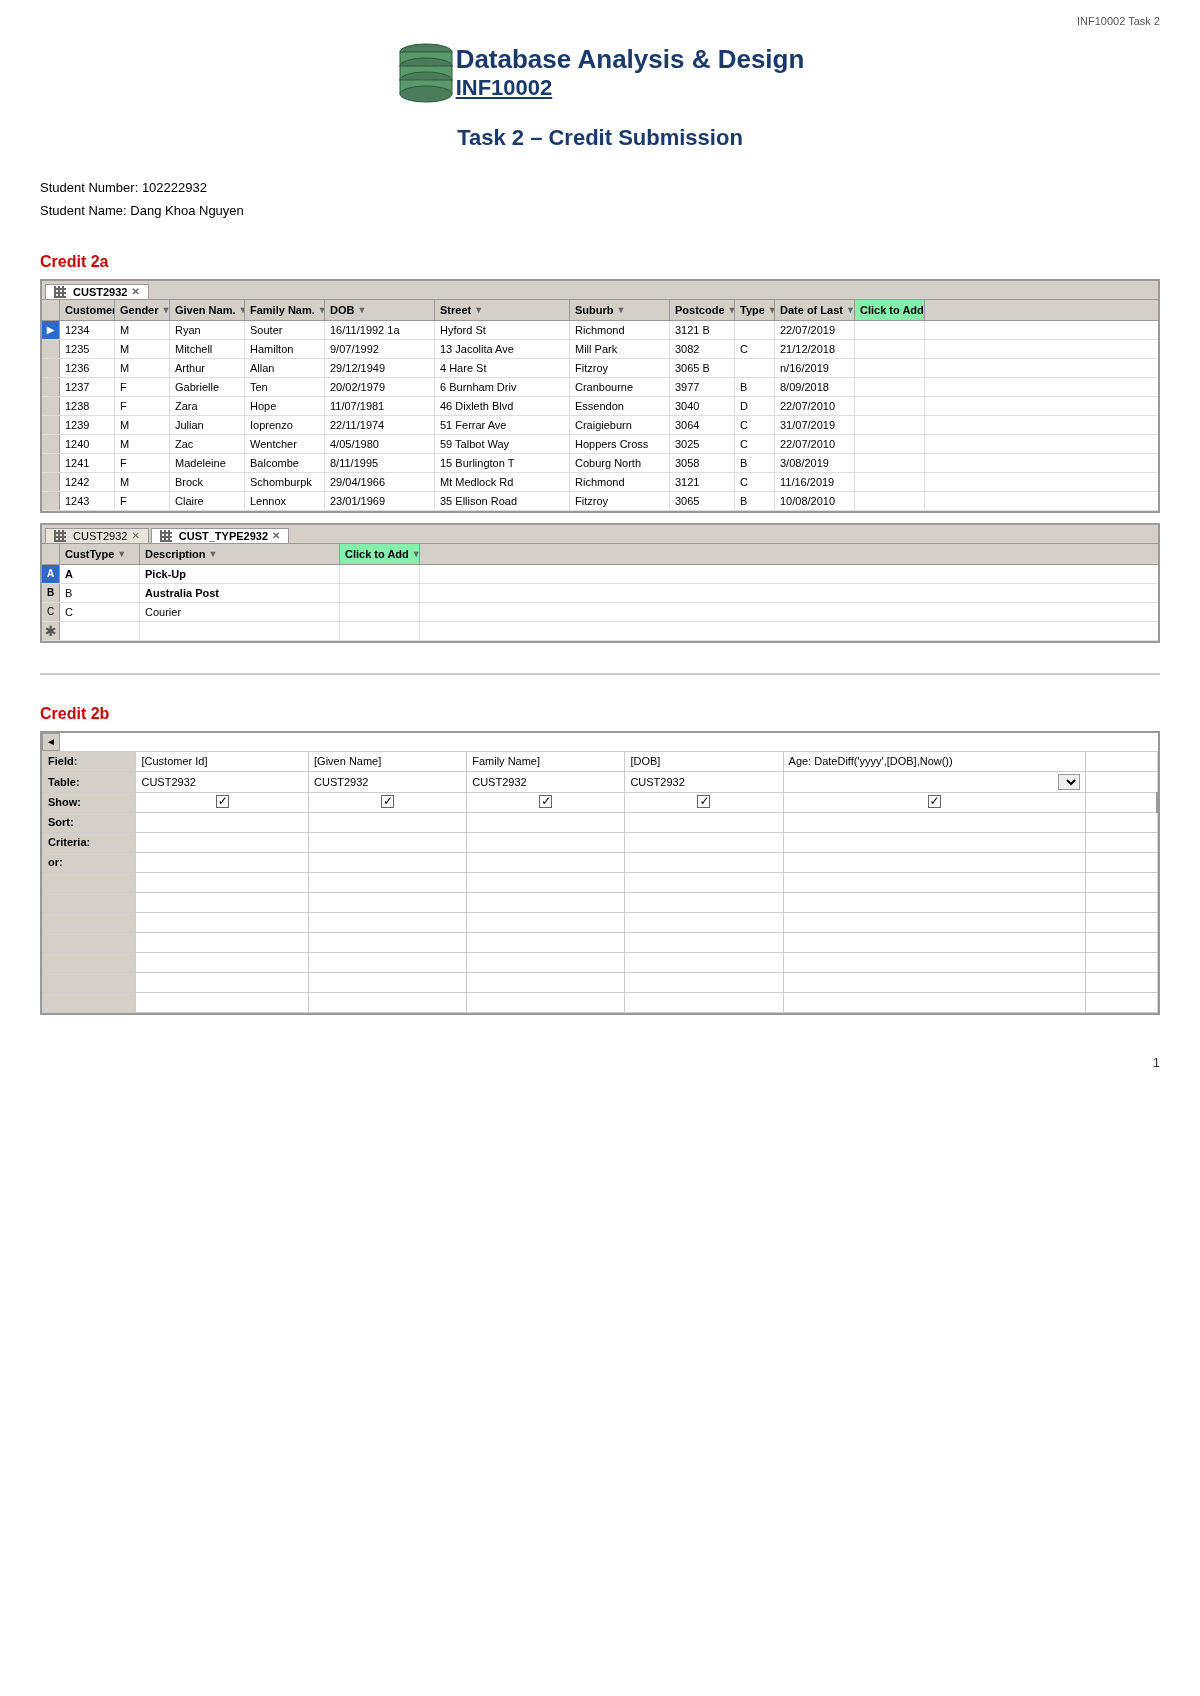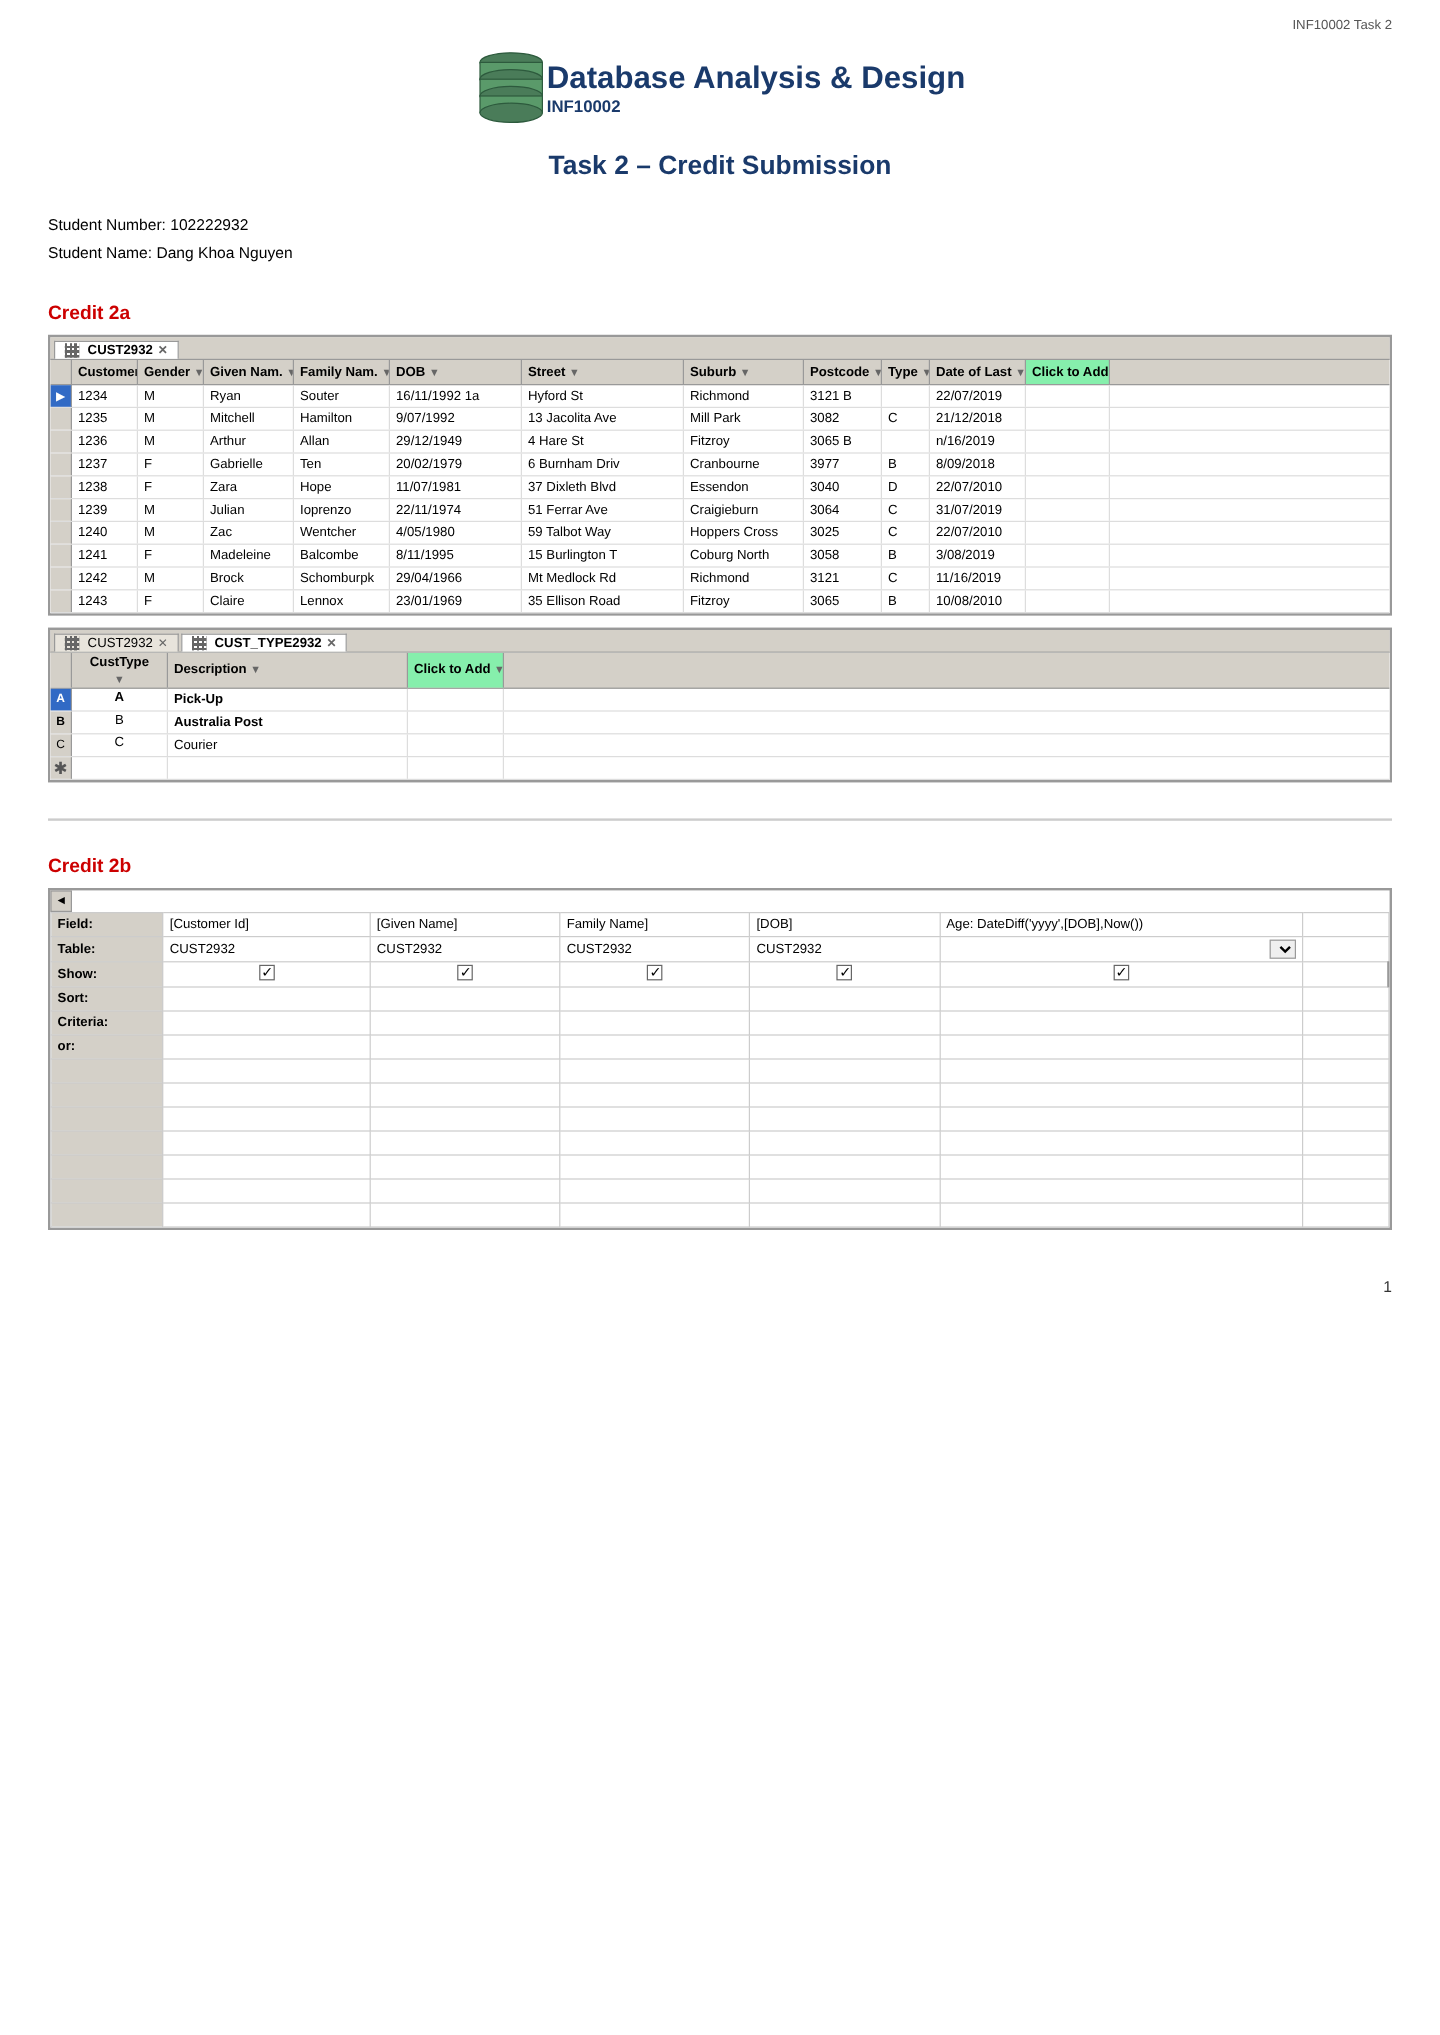--- a/index.html
+++ b/index.html
@@ -20,22 +20,23 @@
       padding-top: 20px;
     }
 
     .header-text h1 {
       font-size: 26px;
       font-weight: bold;
       color: #1a3a6b;
     }
 
     .header-text h2 {
-      font-size: 14px;
+      font-size: 22px;
       color: #1a3a6b;
+      text-decoration: underline;
     }
 
     .page-label {
       position: absolute;
       top: 15px;
       right: 40px;
       font-size: 11px;
       color: #555;
     }
 
@@ -166,21 +167,21 @@
     .col-family { width: 80px; min-width: 80px; text-align: right; }
     .col-dob { width: 110px; min-width: 110px; }
     .col-street { width: 135px; min-width: 135px; }
     .col-suburb { width: 100px; min-width: 100px; }
     .col-postcode { width: 65px; min-width: 65px; }
     .col-type { width: 40px; min-width: 40px; }
     .col-lastdate { width: 80px; min-width: 80px; }
     .col-clickadd { width: 70px; min-width: 70px; }
 
     
-    .col-ct-type { width: 80px; min-width: 80px; flex-direction: column; }
+    .col-ct-type { width: 80px; min-width: 80px; }
     .col-ct-desc { width: 200px; min-width: 200px; }
     .col-ct-clickadd { width: 80px; min-width: 80px; }
 
     .table-container {
       overflow-x: auto;
     }
 
     .tabs-bar {
       display: flex;
       background: #d4d0c8;
@@ -458,21 +459,21 @@
         <div class="grid-cell col-lastdate">8/09/2018</div>
         <div class="grid-cell col-clickadd"></div>
       </div>
       <div class="grid-row">
         <div class="row-indicator"></div>
         <div class="grid-cell col-id">1238</div>
         <div class="grid-cell col-gender">F</div>
         <div class="grid-cell col-given">Zara</div>
         <div class="grid-cell col-family">Hope</div>
         <div class="grid-cell col-dob">11/07/1981</div>
-        <div class="grid-cell col-street">37 Dixleth Blvd</div>
+        <div class="grid-cell col-street">46 Dixleth Blvd</div>
         <div class="grid-cell col-suburb">Essendon</div>
         <div class="grid-cell col-postcode">3040</div>
         <div class="grid-cell col-type">D</div>
         <div class="grid-cell col-lastdate">22/07/2010</div>
         <div class="grid-cell col-clickadd"></div>
       </div>
       <div class="grid-row">
         <div class="row-indicator"></div>
         <div class="grid-cell col-id">1239</div>
         <div class="grid-cell col-gender">M</div>

